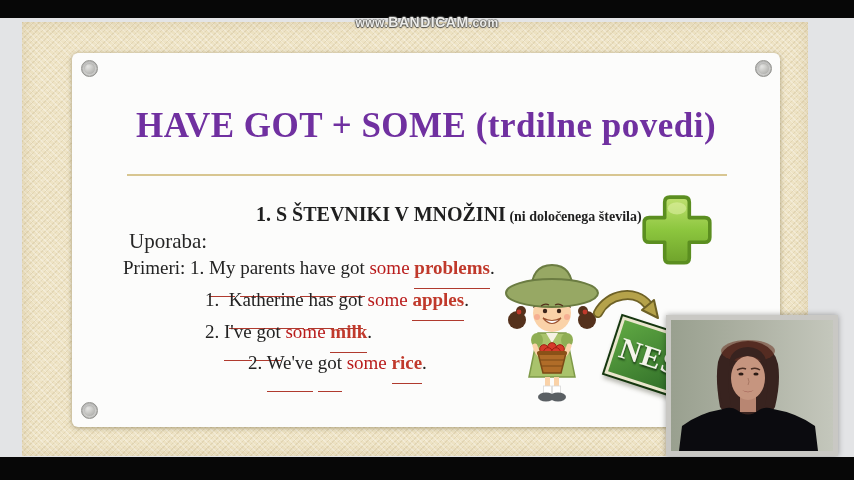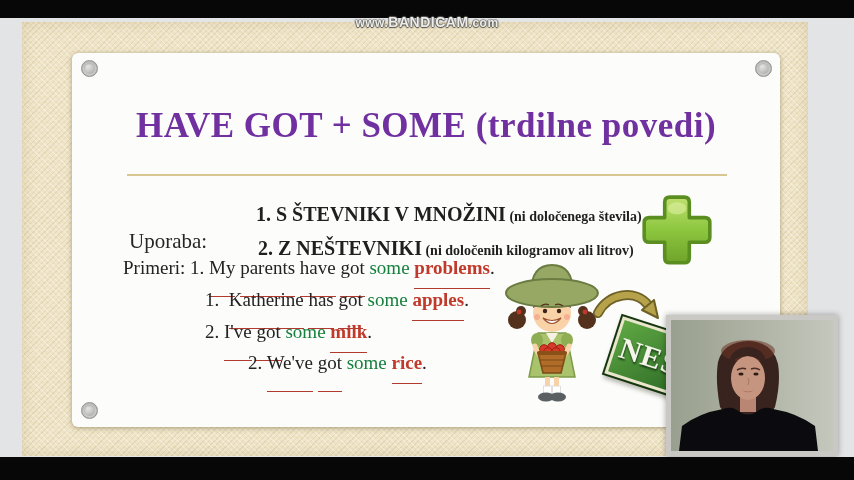--- a/index.html
+++ b/index.html
@@ -41,21 +41,21 @@
   .usage-item-2{left:162px;top:166px;}
   .u-num,.u-main{font-size:20px;}
   .u-note{font-size:14px;}
   .ex{position:absolute;font-size:19px;color:#232323;white-space:pre;}
   #examples .ex:nth-child(1){left:51px;top:204px;}
   #examples .ex:nth-child(2){left:133px;top:236px;}
   #examples .ex:nth-child(3){left:133px;top:268px;}
   #examples .ex:nth-child(4){left:133px;top:299px;margin-left:43px;}
   .seg-plain{color:#232323;}
   .seg-u{color:#232323;border-bottom:1.5px solid #B03A2E;padding-bottom:18px;}
-  .seg-red{color:#15803d;}
+  .seg-red{color:#b91c1c;}
   .seg-redu{color:#C0392B;border-bottom:1.5px solid #B03A2E;padding-bottom:10px;font-weight:bold;}
   
   .girl{position:absolute;left:432px;top:203px;width:96px;height:146px;}
   .plus{position:absolute;left:566px;top:138px;width:78px;height:80px;}
   .arrow{position:absolute;left:520px;top:234px;width:74px;height:58px;}
   .sign{position:absolute;left:546px;top:264px;width:82px;height:64px;transform:rotate(18deg);
         transform-origin:15% 15%;box-sizing:border-box;background:#15370F;padding:2px;
         box-shadow:2px 3px 4px rgba(60,60,40,.35);}
   .sign-mid{width:100%;height:100%;box-sizing:border-box;background:#E9E6CC;padding:3px;}
   .sign-face{width:100%;height:100%;box-sizing:border-box;
@@ -80,23 +80,20 @@
     <div class="screw screw-tr"></div>
     <div class="screw screw-bl"></div>
 
     <div class="title">HAVE GOT + SOME (trdilne povedi)</div>
     <div class="divider"></div>
 
     <div class="usage-label">Uporaba:</div>
 
     <div class="usage-item usage-item-1">
       <span class="u-num">1.</span><span class="u-main"> </span><span class="u-main">S ŠTEVNIKI V MNOŽINI</span><span class="u-note"> </span><span class="u-note">(ni določenega števila)</span>
-    </div>
-    <div class="usage-item usage-item-2">
-      <span class="u-num">2.</span><span class="u-main"> </span><span class="u-main">Z NEŠTEVNIKI</span><span class="u-note"> </span><span class="u-note">(ni določenih kilogramov ali litrov)</span>
     </div>
 
     <div id="examples">
         <div class="ex"><span class="seg-plain">Primeri: 1. </span><span class="seg-u">My</span><span class="seg-plain"> </span><span class="seg-u">parents</span><span class="seg-plain"> </span><span class="seg-u">have</span><span class="seg-plain"> </span><span class="seg-u">got</span><span class="seg-plain"> </span><span class="seg-red">some</span><span class="seg-plain"> </span><span class="seg-redu">problems</span><span class="seg-plain">.</span></div>
         <div class="ex"><span class="seg-plain">1.  </span><span class="seg-u">Katherine</span><span class="seg-plain"> </span><span class="seg-u">has</span><span class="seg-plain"> </span><span class="seg-u">got</span><span class="seg-plain"> </span><span class="seg-red">some</span><span class="seg-plain"> </span><span class="seg-redu">apples</span><span class="seg-plain">.</span></div>
         <div class="ex"><span class="seg-plain">2. </span><span class="seg-u">I've</span><span class="seg-plain"> </span><span class="seg-u">got</span><span class="seg-plain"> </span><span class="seg-red">some</span><span class="seg-plain"> </span><span class="seg-redu">milk</span><span class="seg-plain">.</span></div>
         <div class="ex"><span class="seg-plain">2. </span><span class="seg-u">We've</span><span class="seg-plain"> </span><span class="seg-u">got</span><span class="seg-plain"> </span><span class="seg-red">some</span><span class="seg-plain"> </span><span class="seg-redu">rice</span><span class="seg-plain">.</span></div>
       </div>
 
     <svg class="plus" viewBox="0 0 76 78">

